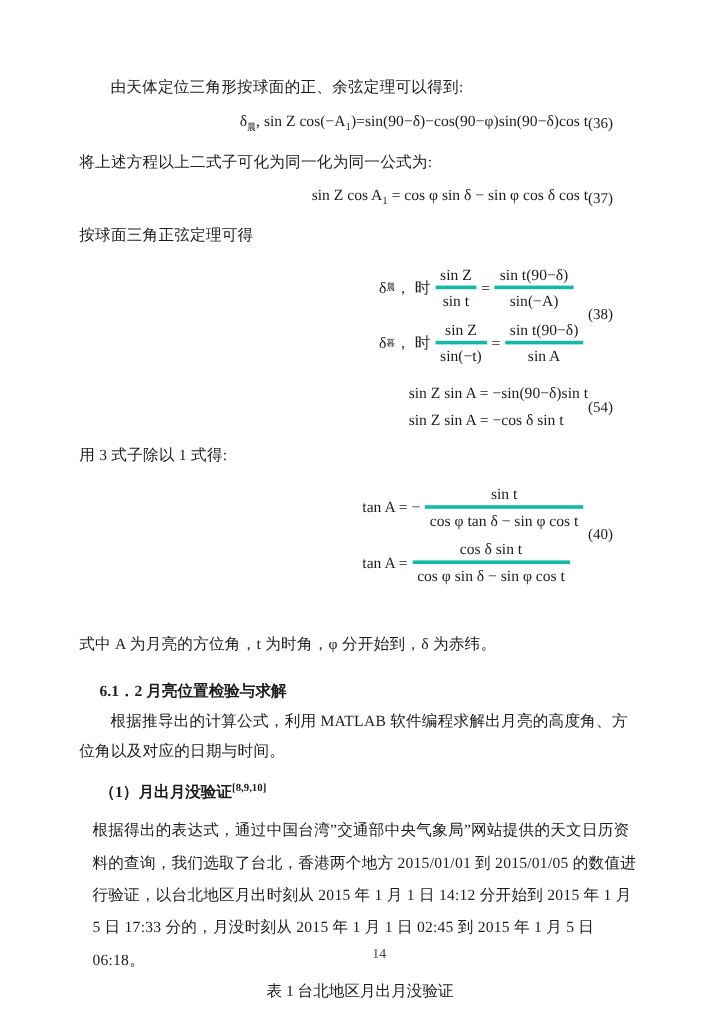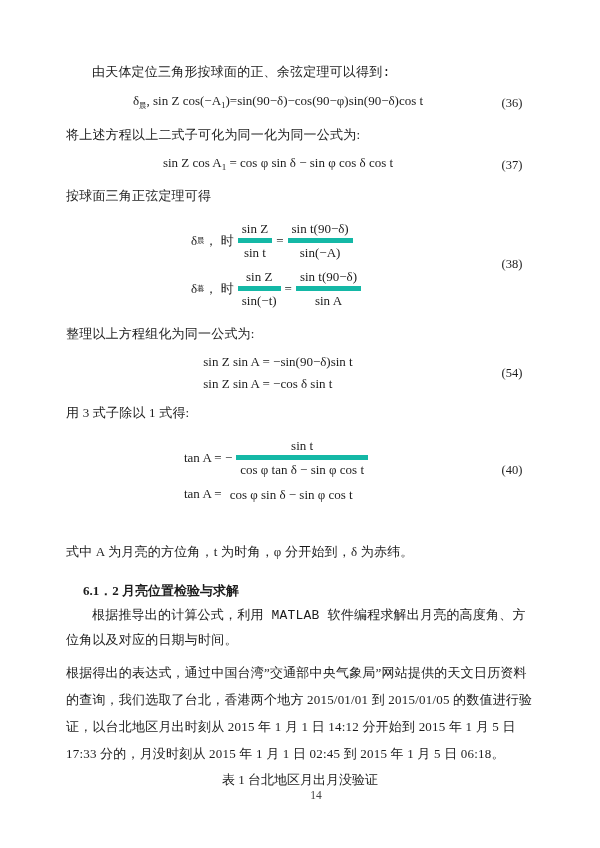--- a/index.html
+++ b/index.html
@@ -3,31 +3,31 @@
 <meta charset="utf-8">
 <style>
   html,body{margin:0;padding:0;background:#fff;}
   body{
     width:600px;height:848px;overflow:hidden;
     font-family:"Liberation Serif","DejaVu Serif",serif;
     color:#1c1c1c;font-size:13px;position:relative;
   }
   .page{box-sizing:border-box;width:600px;height:848px;padding:60px 66px 0 66px;position:relative;}
   .para{margin:0;line-height:25px;letter-spacing:0.2px;}
-  .indent{text-indent:2em;font-family:Liberation Mono, monospace;}
-  .verify{line-height:27px;}
+  .indent{text-indent:2em;}
+  .verify{line-height:27px;margin-left:11px;}
   
   .eq{display:flex;align-items:center;margin:5px 0;}
-  .eq .eqbody{flex:1;display:flex;justify-content:center;}
+  .eq .eqbody{flex:1;display:flex;justify-content:flex-end;}
   .eq .eqinner{text-align:left;}
-  .eq .eqno{width:44px;text-align:center;font-size:12.5px;}
+  .eq .eqno{width:44px;text-align:left;font-size:12.5px;}
   .eqline{line-height:22px;white-space:nowrap;}
   .eqrow{display:flex;align-items:center;margin:7px 0;white-space:nowrap;}
   .frac{display:inline-block;text-align:center;vertical-align:middle;margin:0 4px;}
-  .frac .num{display:block;border-bottom:5px solid #14b8a6;padding:0 4px 1px 4px;line-height:17px;}
+  .frac .num{display:block;border-bottom:3px solid #14b8a6;padding:0 4px 1px 4px;line-height:17px;}
   .frac .den{display:block;padding:1px 4px 0 4px;line-height:17px;}
   sub.cjk{font-size:7.5px;vertical-align:-3px;letter-spacing:0;}
   sub.num1{font-size:9px;vertical-align:-3px;}
   .heading{font-weight:bold;margin:14px 0 0 0;padding-left:1.3em;line-height:25px;}
   .subheading{font-weight:bold;margin:6px 0 0 0;padding-left:1.3em;line-height:25px;}
   .subheading sup{font-weight:bold;font-size:9px;}
   .caption{text-align:center;margin:2px 0 0 0;line-height:22px;}
   .pageno{position:absolute;left:16px;top:789px;width:100%;text-align:center;font-size:11.5px;color:#444;}
   .sp6{height:6px;} .sp24{height:24px;}
 </style>
@@ -87,21 +87,20 @@
           <span class="frac">
               <span class="num">sin t(90−δ)</span>
               <span class="den">sin A</span>
             </span>
         </div>
       </div>
     </div>
     <div class="eqno">(38)</div>
   </div>
 
-  <p class="para">整理以上方程组化为同一公式为:</p>
 
   <div class="eq">
     <div class="eqbody">
       <div class="eqinner">
         <div class="eqline">sin Z sin A = −sin(90−δ)sin t</div>
         <div class="eqline">sin Z sin A = −cos δ sin t</div>
       </div>
     </div>
     <div class="eqno">(54)</div>
   </div>
@@ -114,36 +113,38 @@
         <div class="eqrow">
           <span>tan A = −</span>
           <span class="frac">
               <span class="num">sin t</span>
               <span class="den">cos φ tan δ − sin φ cos t</span>
             </span>
         </div>
         <div class="eqrow">
           <span>tan A =</span>
           <span class="frac">
+              <span class="num">cos δ sin t</span>
               <span class="den">cos φ sin δ − sin φ cos t</span>
             </span>
         </div>
       </div>
     </div>
     <div class="eqno">(40)</div>
   </div>
 
   <div class="sp24"></div>
 
   <p class="para">式中 A 为月亮的方位角，t 为时角，φ 分开始到，δ 为赤纬。</p>
 
   <p class="heading">6.1．2 月亮位置检验与求解</p>
 
   <p class="para indent">根据推导出的计算公式，利用 MATLAB 软件编程求解出月亮的高度角、方位角以及对应的日期与时间。</p>
 
+  <p class="subheading"><span>（1）月出月没验证</span><sup>[8,9,10]</sup></p>
 
   <div class="sp6"></div>
 
   <p class="para verify">根据得出的表达式，通过中国台湾”交通部中央气象局”网站提供的天文日历资料的查询，我们选取了台北，香港两个地方 2015/01/01 到 2015/01/05 的数值进行验证，以台北地区月出时刻从 2015 年 1 月 1 日 14:12 分开始到 2015 年 1 月 5 日 17:33 分的，月没时刻从 2015 年 1 月 1 日 02:45 到 2015 年 1 月 5 日 06:18。</p>
 
   <p class="caption">表 1 台北地区月出月没验证</p>
 
   <div class="pageno">14</div>
 
 </div>

